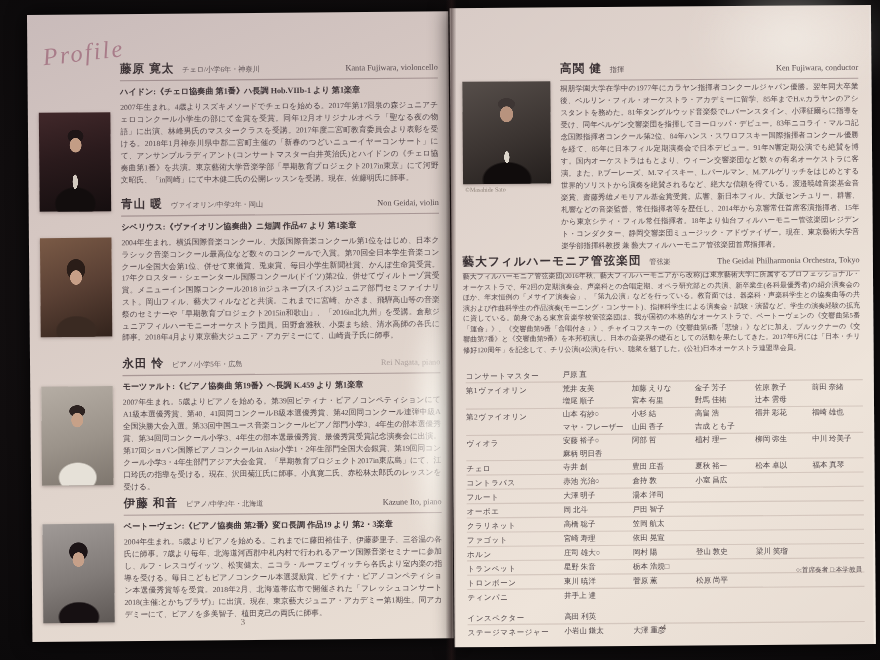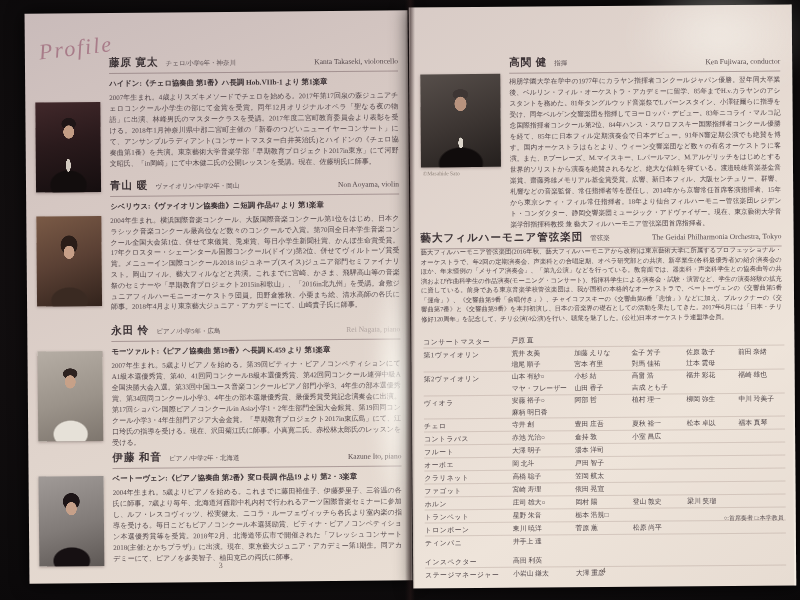--- a/index.html
+++ b/index.html
@@ -93,34 +93,34 @@
 
   <div class="page page-left">
     <div class="script-title">Profile</div>
 
     <div class="profile p1">
       <div class="hs hs1"></div>
       <div class="ptext">
         <div class="phead">
           <span class="pname">藤原 寛太</span>
           <span class="pmeta">チェロ/小学6年・神奈川</span>
-          <span class="pen">Kanta Takaseki, violoncello</span>
+          <span class="pen">Kanta Fujiwara, violoncello</span>
         </div>
         <div class="ppiece">ハイドン:《チェロ協奏曲 第1番》ハ長調 Hob.VIIb-1 より 第1楽章</div>
         <div class="pbio">2007年生まれ。4歳よりスズキメソードでチェロを始める。2017年第17回泉の森ジュニアチェロコンクール小学生の部にて金賞を受賞。同年12月オリジナルオペラ「聖なる夜の物語」に出演、林峰男氏のマスタークラスを受講。2017年度二宮町教育委員会より表彰を受ける。2018年1月神奈川県中郡二宮町主催の「新春のつどいニューイヤーコンサート」にて、アンサンブルラディアント(コンサートマスター白井英治氏)とハイドンの《チェロ協奏曲第1番》を共演。東京藝術大学音楽学部「早期教育プロジェクト2017in東京」にて河野文昭氏、「in岡崎」にて中木健二氏の公開レッスンを受講。現在、佐藤明氏に師事。</div>
       </div>
     </div>
 
     <div class="profile p2">
       <div class="hs hs2"></div>
       <div class="ptext">
         <div class="phead">
           <span class="pname">青山 暖</span>
           <span class="pmeta">ヴァイオリン/中学2年・岡山</span>
-          <span class="pen">Non Aoyama, violin</span>
+          <span class="pen">Non Geidai, violin</span>
         </div>
         <div class="ppiece">シベリウス:《ヴァイオリン協奏曲》ニ短調 作品47 より 第1楽章</div>
         <div class="pbio">2004年生まれ。横浜国際音楽コンクール、大阪国際音楽コンクール第1位をはじめ、日本クラシック音楽コンクール最高位など数々のコンクールで入賞。第70回全日本学生音楽コンクール全国大会第1位、併せて東儀賞、兎束賞、毎日小学生新聞社賞、かんぽ生命賞受賞。17年クロスター・シェーンタール国際コンクール(ドイツ)第2位、併せてヴィルトーゾ賞受賞。メニューイン国際コンクール2018 inジュネーブ(スイス)ジュニア部門セミファイナリスト。岡山フィル、藝大フィルなどと共演。これまでに宮崎、かさま、飛騨高山等の音楽祭のセミナーや「早期教育プロジェクト2015in和歌山」、「2016in北九州」を受講。倉敷ジュニアフィルハーモニーオーケストラ団員。田野倉雅秋、小栗まち絵、清水高師の各氏に師事。2018年4月より東京藝大ジュニア・アカデミーにて、山崎貴子氏に師事。</div>
       </div>
     </div>
 
     <div class="profile p3">
       <div class="hs hs3"></div>
       <div class="ptext">
         <div class="phead">

